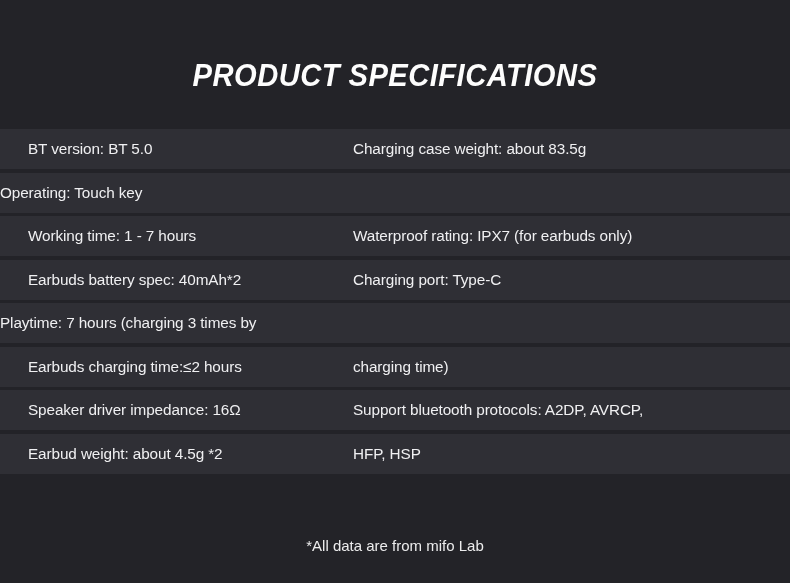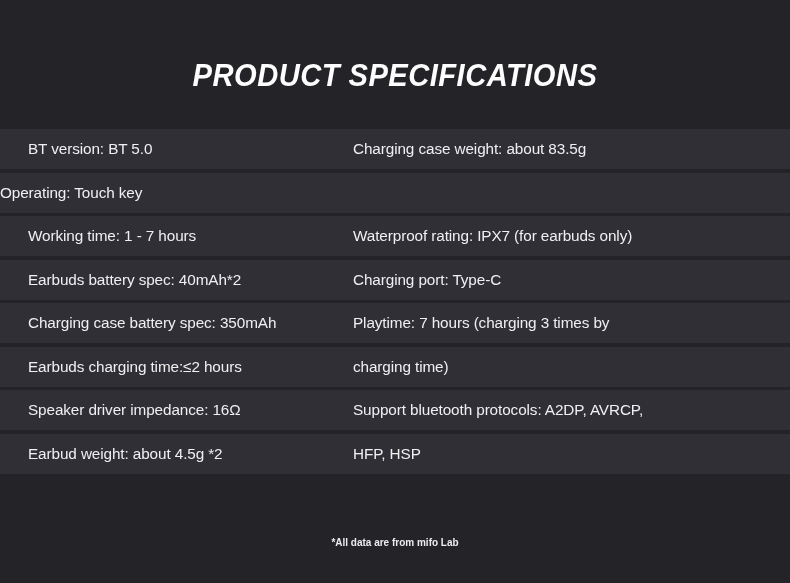--- a/index.html
+++ b/index.html
@@ -67,24 +67,23 @@
     flex: 1;
     padding-left: 0px;
     box-sizing: border-box;
   }
   .footer-note {
     position: absolute;
     top: 537px;
     left: 0;
     width: 790px;
     text-align: center;
-    font-size: 10px;
+    font-size: 15px;
     color: #ececed;
     font-family: "Liberation Sans", sans-serif;
-    font-weight: bold;
   }
 </style>
 </head>
 <body>
 
 <div class="spec-sheet">
 
   <div class="sheet-title">PRODUCT SPECIFICATIONS</div>
 
   <div class="spec-table">
@@ -102,21 +101,20 @@
       <div class="spec-cell left">Working time: 1 - 7 hours</div>
       <div class="spec-cell right">Waterproof rating: IPX7 (for earbuds only)</div>
     </div>
 
     <div class="spec-row">
       <div class="spec-cell left">Earbuds battery spec: 40mAh*2</div>
       <div class="spec-cell right">Charging port: Type-C</div>
     </div>
 
     <div class="spec-row">
-      <div class="spec-cell left">Charging case battery spec: 350mAh</div>
       <div class="spec-cell right">Playtime: 7 hours (charging 3 times by</div>
     </div>
 
     <div class="spec-row">
       <div class="spec-cell left">Earbuds charging time:≤2 hours</div>
       <div class="spec-cell right">charging time)</div>
     </div>
 
     <div class="spec-row">
       <div class="spec-cell left">Speaker driver impedance: 16Ω</div>

